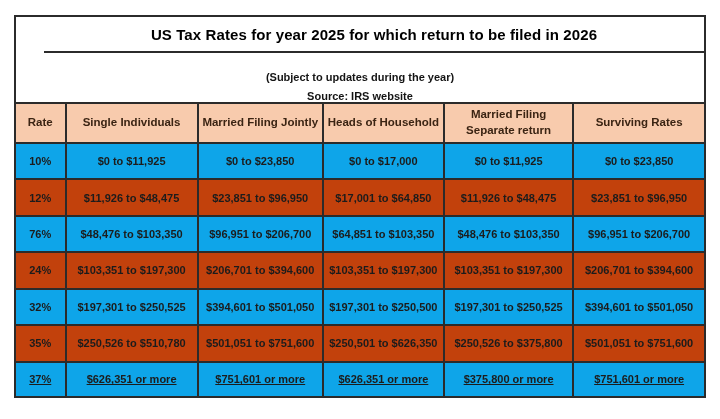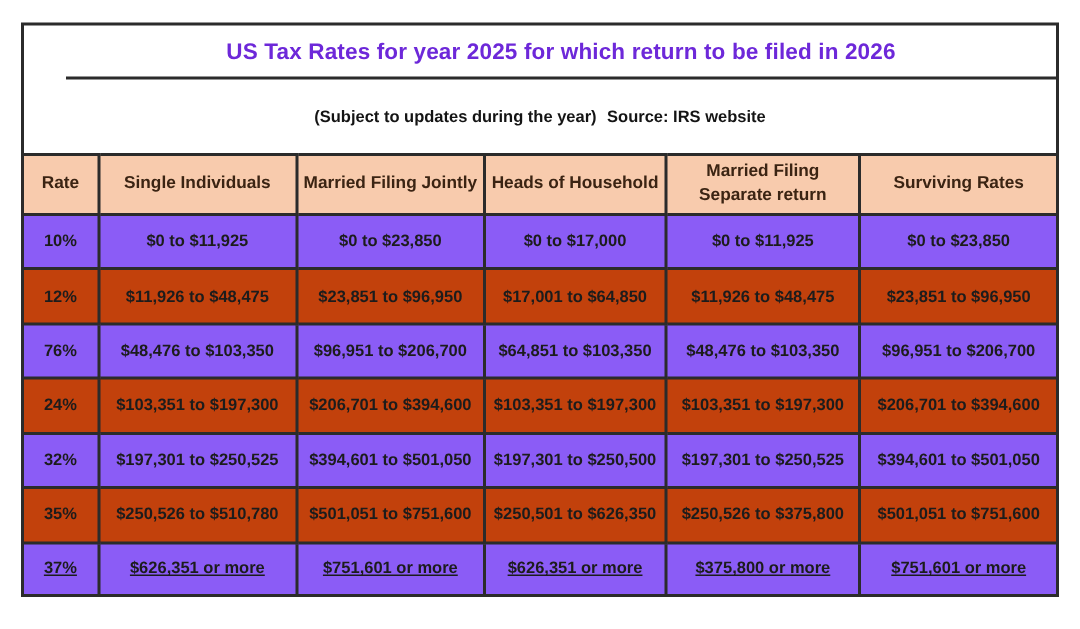--- a/index.html
+++ b/index.html
@@ -20,31 +20,31 @@
   }
   .title-band {
     height: 36px;
     flex: 0 0 36px;
     border-bottom: 2px solid #2b2b2b;
     display: flex;
     align-items: center;
     justify-content: center;
     font-size: 15px;
     font-weight: bold;
-    color: #6d28d9;
+    color: #000000;
     letter-spacing: 0.1px;
     margin-left: 28px;
   }
   .subtitle-band {
     height: 49px;
     flex: 0 0 49px;
     display: flex;
-    flex-direction: row;
+    flex-direction: column;
     align-items: center;
-    justify-content: center;
+    justify-content: flex-end;
     gap: 7px;
     font-size: 11px;
     font-weight: bold;
     color: #141414;
   }
   table.rates {
     flex: 1 1 auto;
     width: 100%;
     border-collapse: collapse;
     table-layout: fixed;
@@ -59,21 +59,21 @@
   table.rates th {
     background: #f8cbad;
     color: #3b2413;
     font-size: 11.5px;
     height: 40px;
     line-height: 1.35;
   }
   table.rates td {
     font-size: 11px;
     color: #1c1c1c;
-    background: #8b5cf6;
+    background: #0ea5e9;
   }
   table.rates tr.alt td { background: #c2410c; }
   
   table.rates th:first-child, table.rates td:first-child { border-left: 0; }
   table.rates th:last-child,  table.rates td:last-child  { border-right: 0; }
   table.rates tr:last-child td { border-bottom: 0; text-decoration: underline; }
   table.rates thead th { border-top: 2px solid #2b2b2b; }
 </style>
 </head>
 <body>

